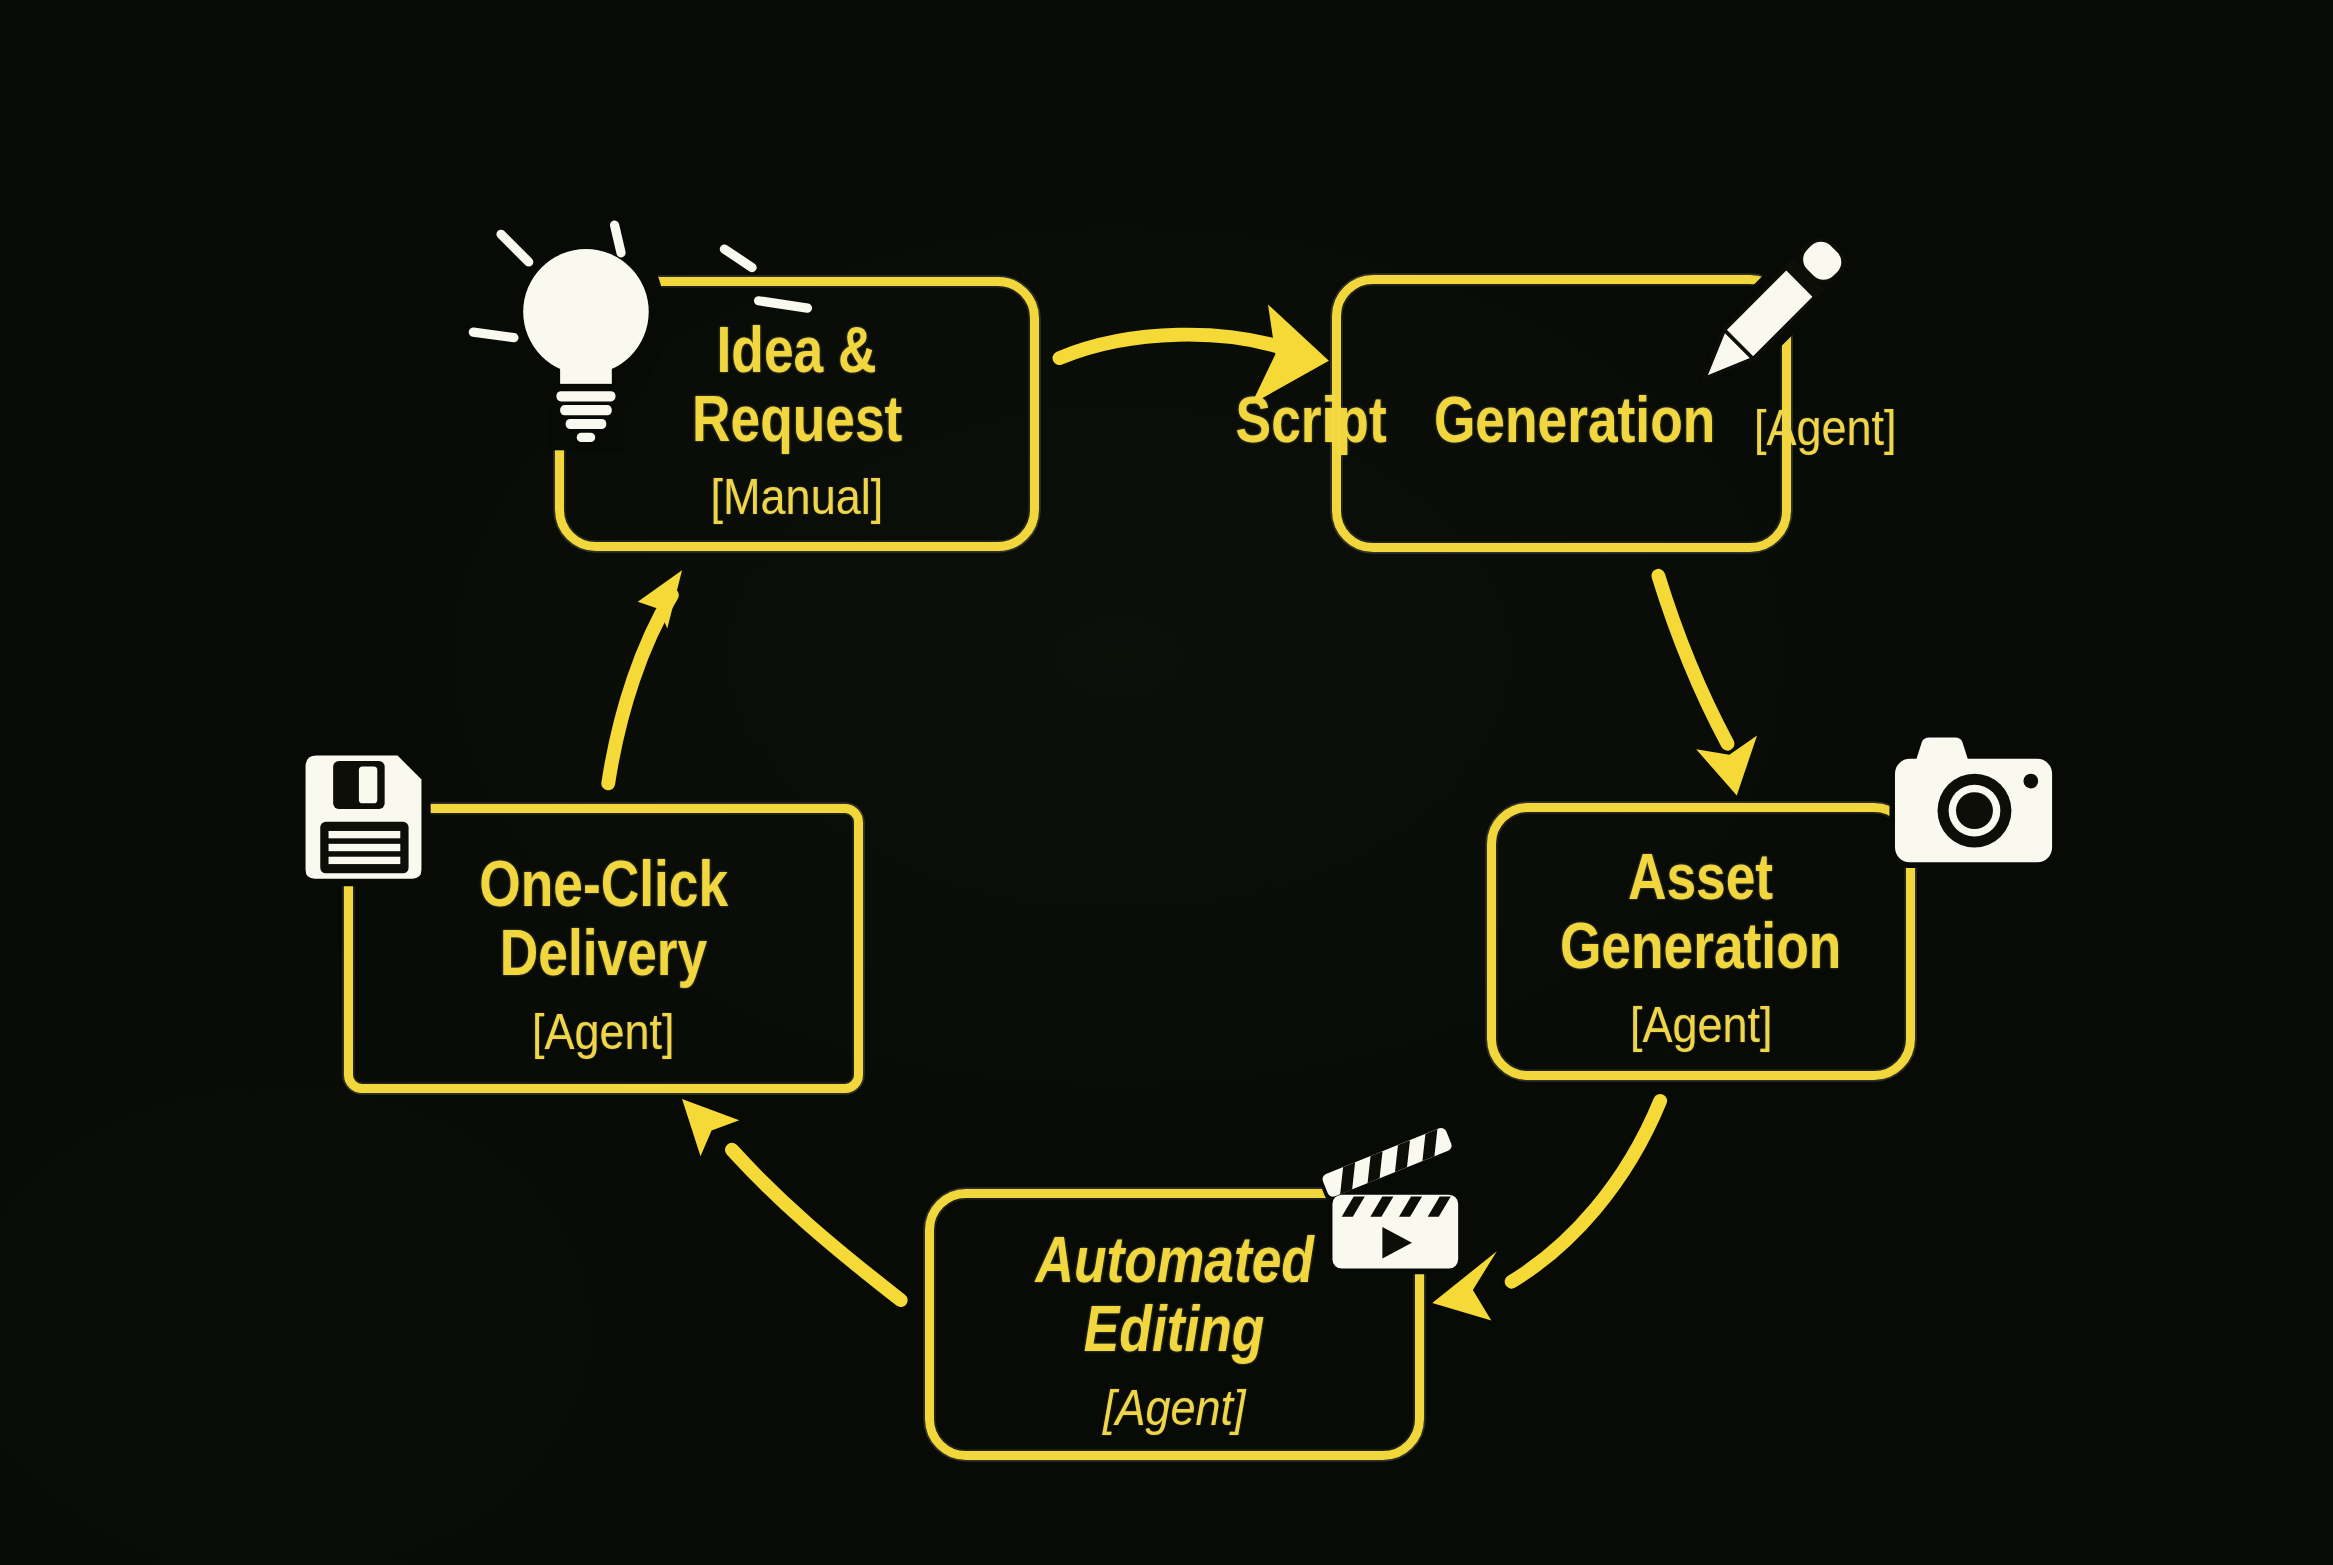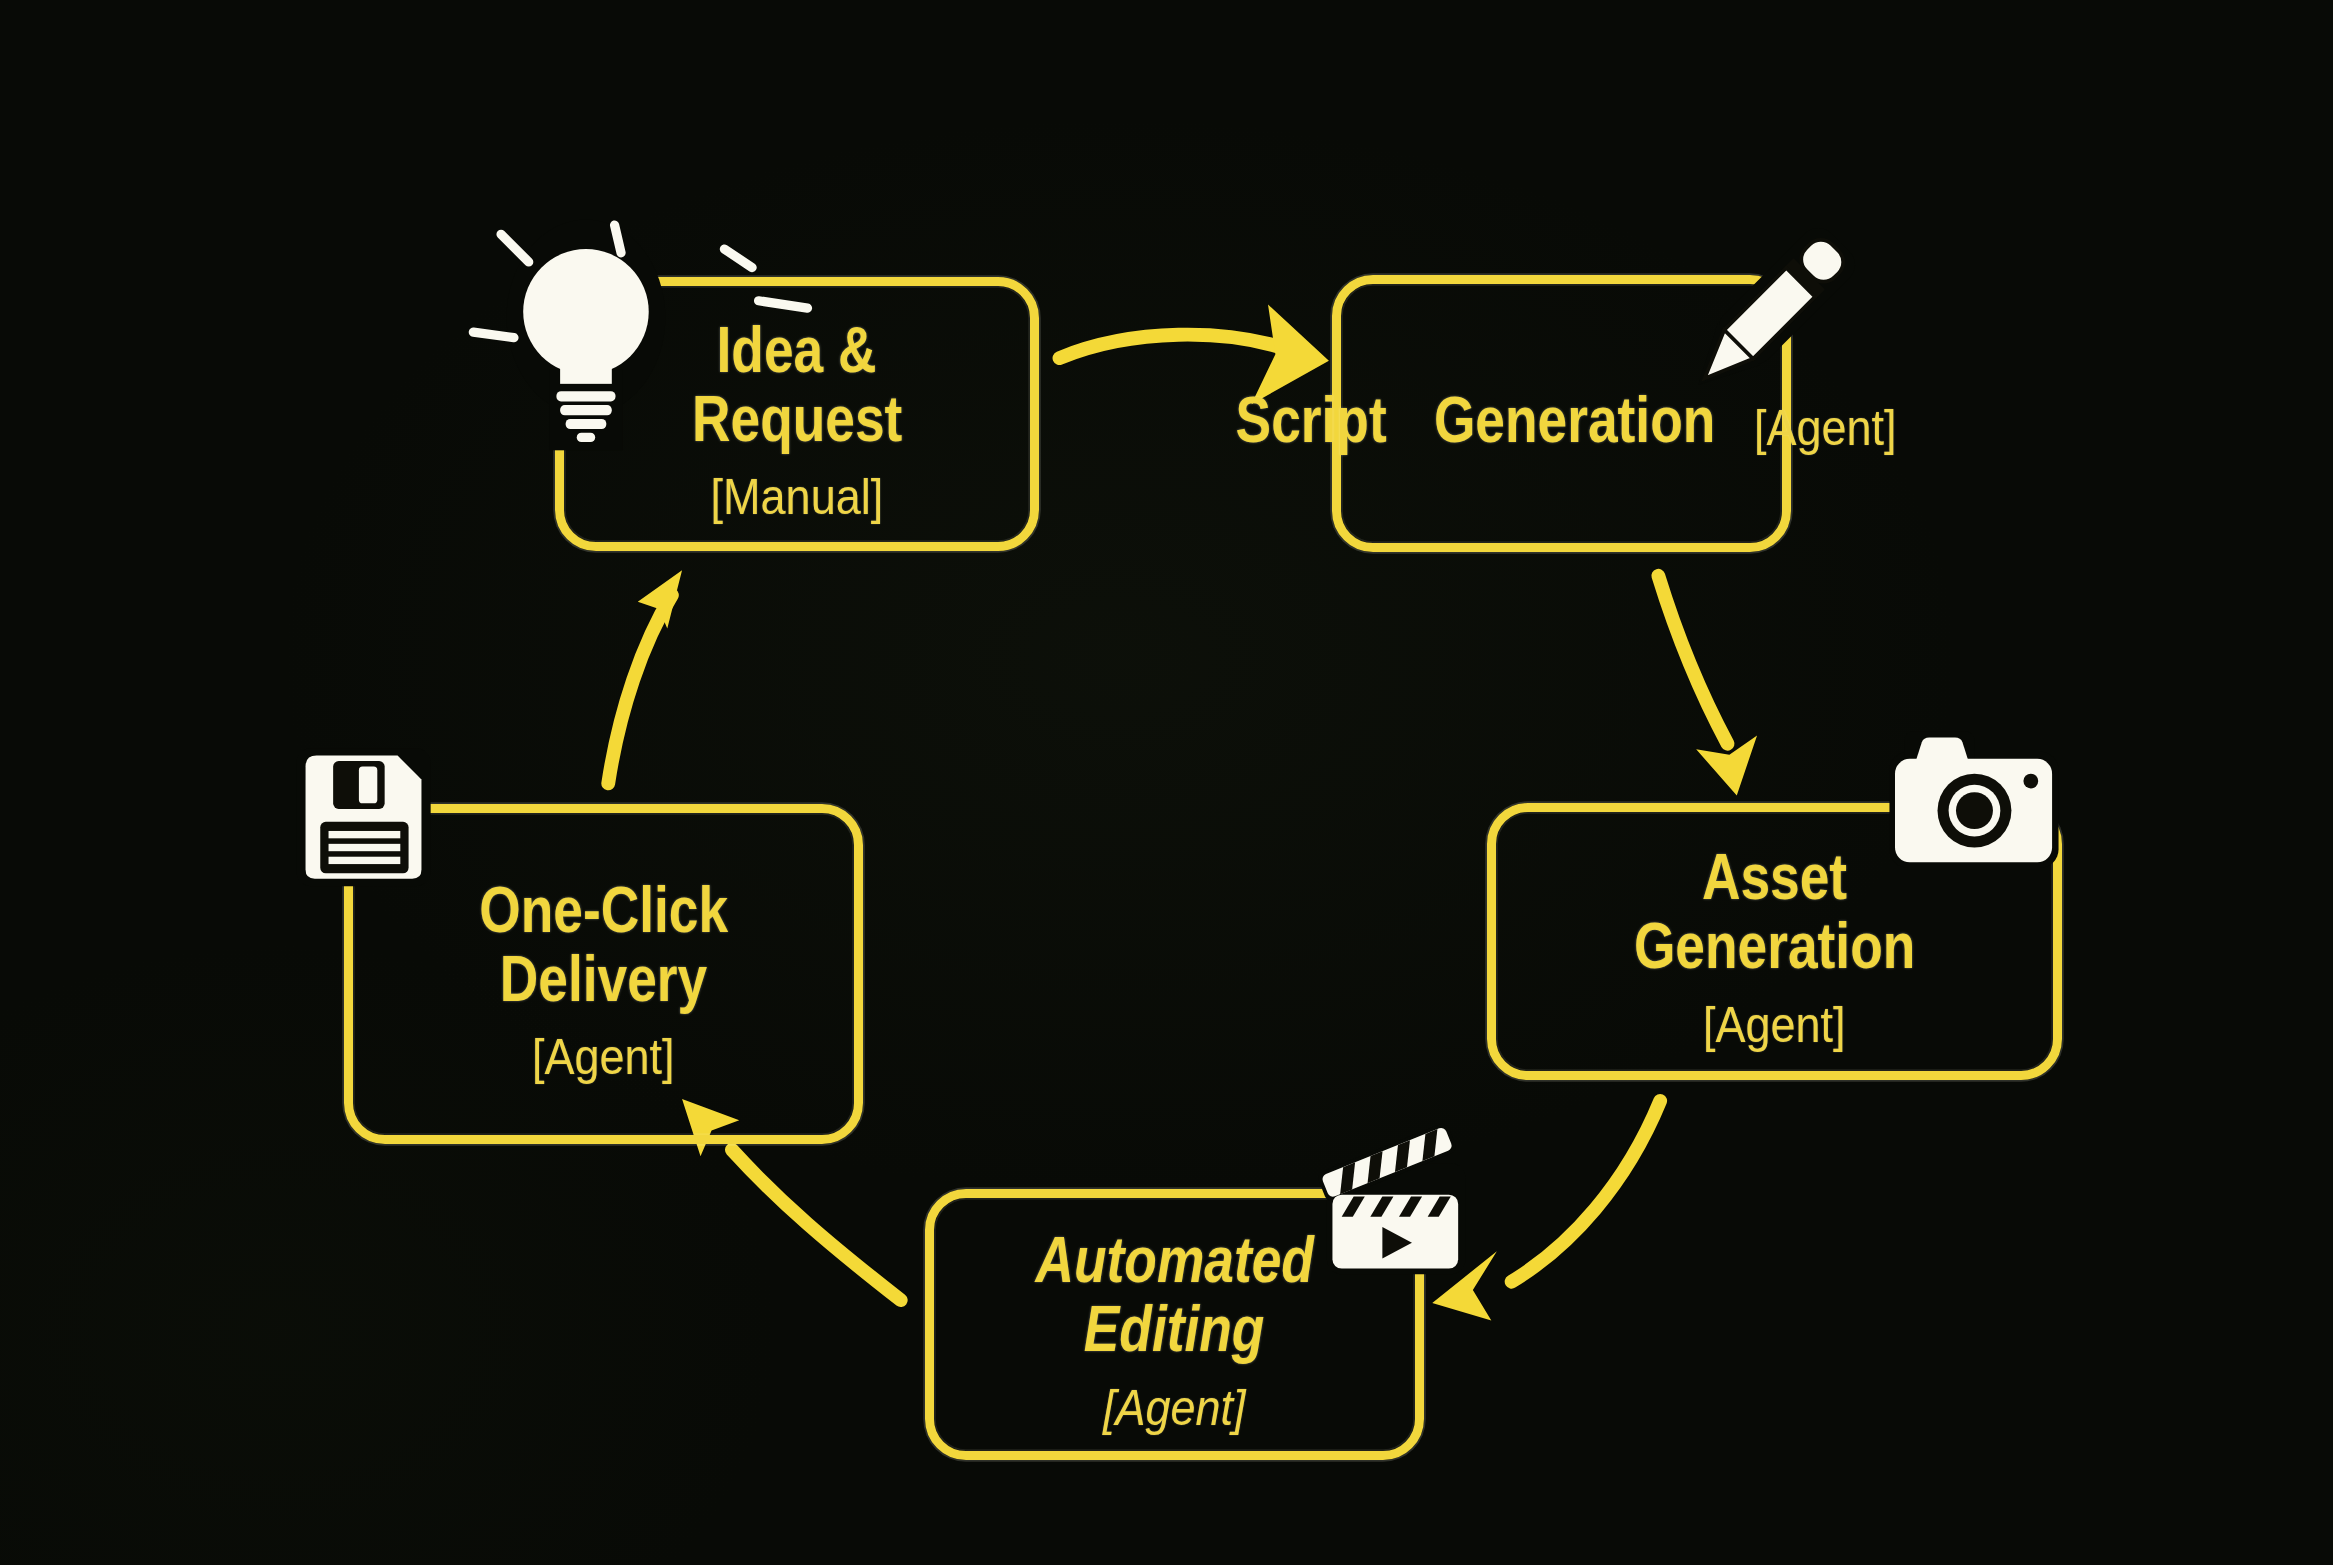--- a/index.html
+++ b/index.html
@@ -92,21 +92,21 @@
     <rect x="6" y="55" width="44" height="95" fill="#faf9f0" stroke="#0e0e08" stroke-width="4"></rect>
     <polygon points="6,150 50,150 28,202" fill="#faf9f0" stroke="#0e0e08" stroke-width="4"></polygon>
   </svg>
   <div style="display:flex;flex-direction:row;align-items:center;">
     <div class="title">Script</div>
     <div class="title">Generation</div>
     <div class="subtitle">[Agent]</div>
   </div>
 </div>
 
-<div class="node" style="left:1487px; top:803px; width:575px; height:277px;">
+<div class="node" style="left:1487px; top:803px; width:428px; height:277px;">
   <svg class="icon" style="left:397px; top:-79px;" width="162" height="146" viewBox="0 0 175 158">
     <rect x="-4" y="20" width="183" height="126" rx="20" fill="#080a06"></rect>
     <rect x="12" y="-2" width="76" height="40" rx="10" fill="#080a06"></rect>
     <rect x="2" y="28" width="170" height="112" rx="16" fill="#faf9f0"></rect>
     <path d="M24 32 L31 10 Q33 5 39 5 L67 5 Q73 5 75 10 L82 32 Z" fill="#faf9f0"></path>
     <circle cx="88" cy="84" r="40" fill="#0e0e08"></circle>
     <circle cx="88" cy="84" r="28" fill="#faf9f0"></circle>
     <circle cx="88" cy="84" r="20" fill="#0e0e08"></circle>
     <circle cx="149" cy="52" r="8" fill="#0e0e08"></circle>
   </svg>
@@ -135,21 +135,21 @@
     <polygon points="111,108 124,86 136,86 123,108" fill="#0e0e08"></polygon>
     <polygon points="62,119 62,153 94,136" fill="#0e0e08"></polygon>
   </svg>
   <div style="display:flex;flex-direction:column;align-items:center;">
     <div class="title">Automated</div>
     <div class="title">Editing</div>
     <div class="subtitle">[Agent]</div>
   </div>
 </div>
 
-<div class="node" style="left:344px; top:804px; width:519px; height:340px;">
+<div class="node" style="left:344px; top:804px; width:519px; height:289px;border-radius:18px;">
   <svg class="icon" style="left:-57px; top:-63px;" width="135" height="138" viewBox="0 0 146 150">
     <rect x="0" y="-2" width="146" height="150" rx="16" fill="#080a06"></rect>
     <path d="M22 6 H110 L136 32 V130 Q136 140 126 140 H20 Q10 140 10 130 V18 Q10 6 22 6 Z" fill="#faf9f0"></path>
     <rect x="40" y="12" width="56" height="52" rx="6" fill="#0e0e08"></rect>
     <rect x="68" y="18" width="20" height="40" rx="4" fill="#faf9f0"></rect>
     <rect x="26" y="78" width="96" height="56" rx="6" fill="#0e0e08"></rect>
     <rect x="35" y="88" width="78" height="8" fill="#faf9f0"></rect>
     <rect x="35" y="102" width="78" height="8" fill="#faf9f0"></rect>
     <rect x="35" y="116" width="78" height="8" fill="#faf9f0"></rect>
   </svg>

